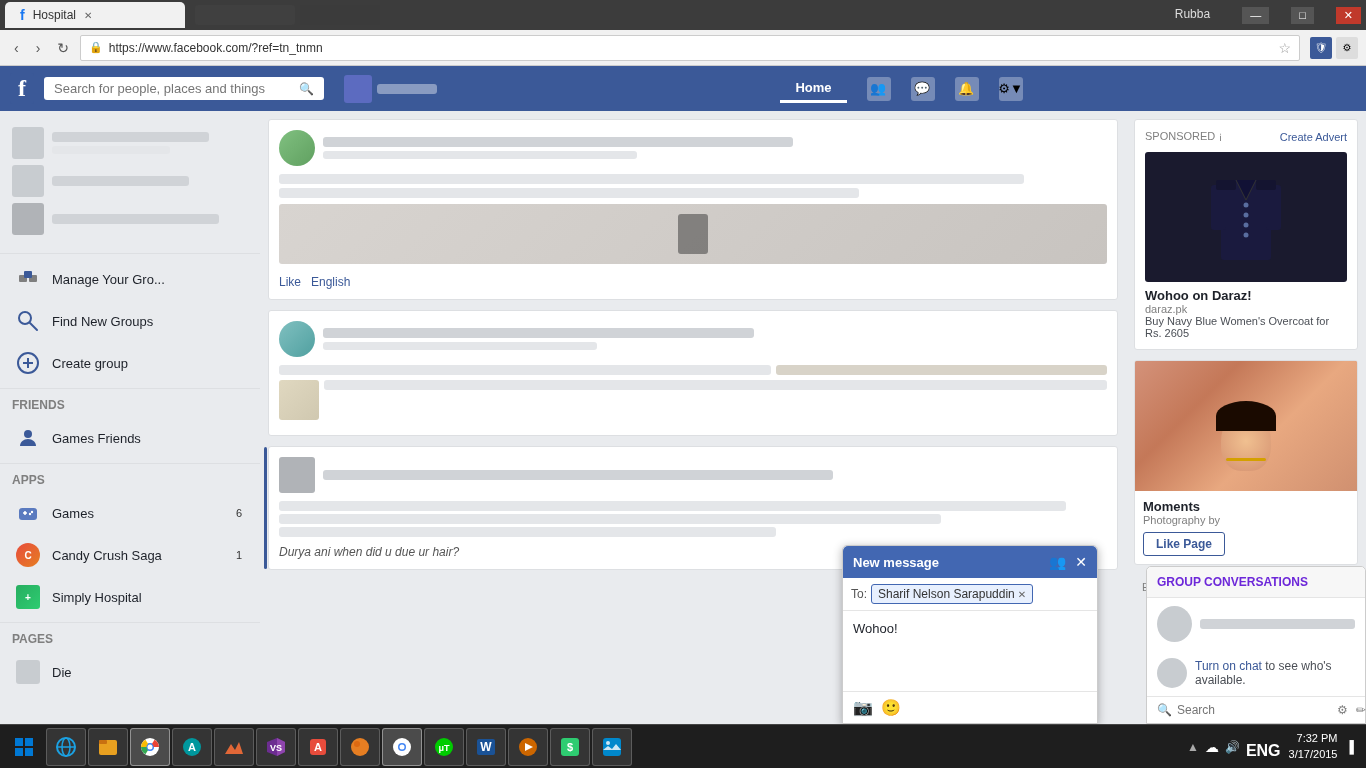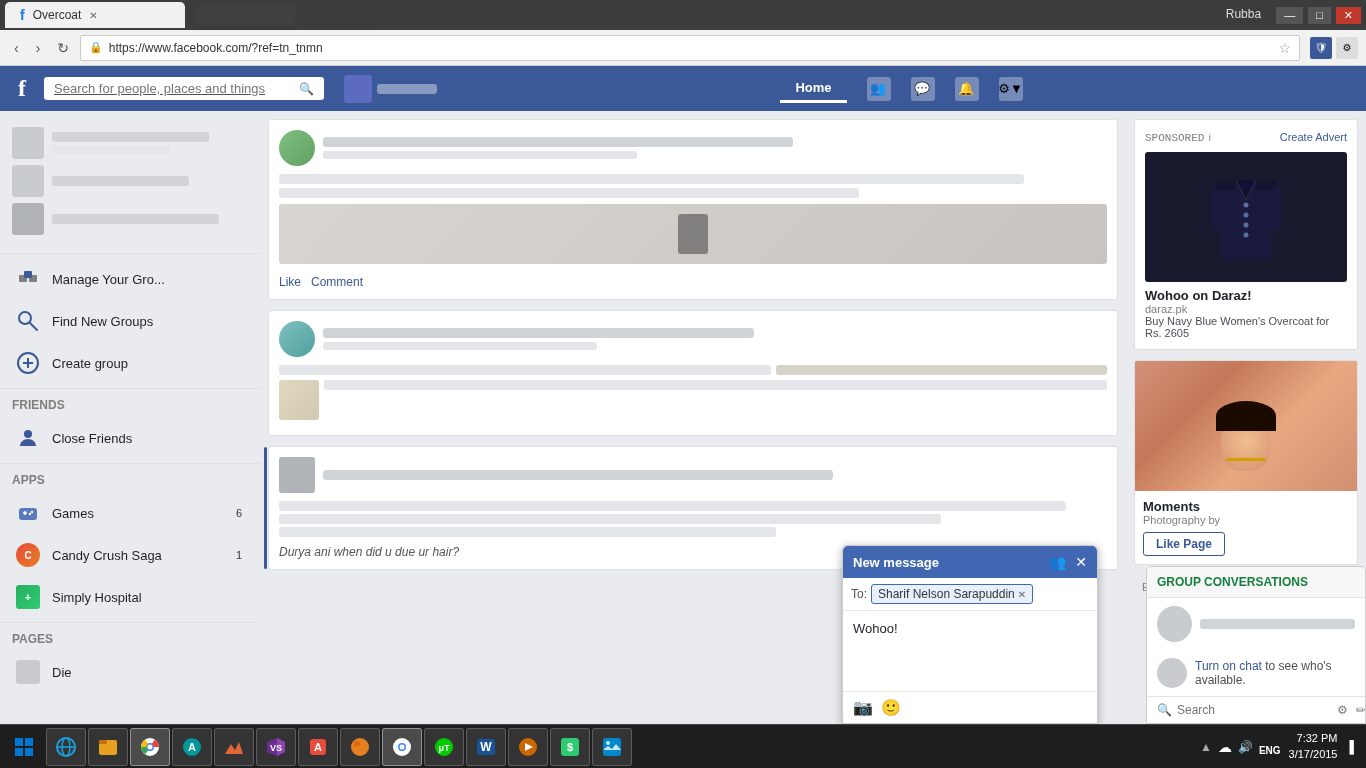--- a/index.html
+++ b/index.html
@@ -11,28 +11,28 @@
     .browser-tab { background: #f1f1f1; border-radius: 5px 5px 0 0; padding: 5px 15px; font-size: 12px; display: flex; align-items: center; gap: 8px; min-width: 180px; }
     .browser-tab-close { color: #666; font-size: 10px; cursor: pointer; }
     .browser-controls { display: flex; align-items: center; background: #f1f1f1; height: 36px; padding: 0 8px; gap: 5px; border-bottom: 1px solid #ccc; }
     .browser-btn { background: none; border: none; cursor: pointer; font-size: 14px; color: #555; padding: 3px 6px; }
     .browser-address-bar { flex: 1; display: flex; align-items: center; background: white; border: 1px solid #ccc; border-radius: 2px; padding: 3px 8px; font-size: 12px; height: 26px; gap: 6px; }
     .address-lock { color: #0c0; font-size: 11px; }
     .address-text { flex: 1; color: #333; font-size: 12px; }
     .address-star { color: #999; font-size: 14px; }
     .browser-extensions { display: flex; gap: 4px; margin-left: 5px; }
     .ext-btn { width: 22px; height: 22px; background: #ddd; border-radius: 2px; display: flex; align-items: center; justify-content: center; font-size: 10px; cursor: pointer; }
-    .browser-window-btns { display: flex; gap: 5px; }
+    .browser-window-btns { display: flex; gap: 22px; }
     .window-btn { background: #555; border: none; color: white; padding: 2px 8px; font-size: 11px; cursor: pointer; }
 
     
     .fb-header { background: #3b5998; height: 45px; display: flex; align-items: center; padding: 0 10px; gap: 10px; position: relative; z-index: 10; }
     .fb-logo { background: #3b5998; color: white; font-size: 24px; font-weight: bold; font-family: Georgia, serif; padding: 2px 8px; border-radius: 3px; }
     .fb-search { flex: 0 0 280px; display: flex; align-items: center; background: white; border-radius: 3px; padding: 4px 10px; gap: 6px; }
-    .fb-search input { border: none; outline: none; font-size: 13px; flex: 1; color: #555; text-decoration: underline; }
+    .fb-search input { border: none; outline: none; font-size: 13px; flex: 1; color: #555; }
     .fb-search-icon { color: #3b5998; font-size: 12px; }
     .fb-nav-home { color: white; font-size: 13px; font-weight: bold; padding: 5px 15px; border-bottom: 3px solid white; cursor: pointer; }
     .fb-nav-icon { width: 24px; height: 24px; background: rgba(255,255,255,0.3); border-radius: 3px; display: flex; align-items: center; justify-content: center; cursor: pointer; }
 
     
     .fb-main { display: flex; height: calc(768px - 66px - 44px); }
 
     
     .left-sidebar { width: 260px; flex-shrink: 0; padding: 8px 0; overflow: hidden; background: transparent; }
     .sidebar-item { display: flex; align-items: center; gap: 8px; padding: 5px 12px; cursor: pointer; border-radius: 3px; }
@@ -48,21 +48,21 @@
     
     .feed-post { background: white; border-radius: 3px; border: 1px solid #dddfe2; margin-bottom: 10px; padding: 10px; }
     .like-comment { font-size: 12px; color: #7f7f7f; padding-top: 5px; display: flex; gap: 10px; }
 
     
     .right-sidebar { width: 240px; flex-shrink: 0; padding: 8px; overflow: hidden; }
 
     
     .sponsored-box { background: white; border: 1px solid #dddfe2; border-radius: 3px; padding: 10px; margin-bottom: 10px; }
     .sponsored-header { display: flex; justify-content: space-between; align-items: center; margin-bottom: 8px; }
-    .sponsored-label { font-size: 11px; color: #7f7f7f; display: flex; align-items: flex-end; gap: 4px; font-family: Liberation Mono, monospace; }
+    .sponsored-label { font-size: 11px; color: #7f7f7f; display: flex; align-items: flex-start; gap: 4px; }
     .create-advert { font-size: 11px; color: #3b5998; cursor: pointer; }
     .ad-title { font-size: 13px; font-weight: bold; color: #1d2129; }
     .ad-domain { font-size: 11px; color: #7f7f7f; }
     .ad-desc { font-size: 11px; color: #4b4f56; }
 
     
     .moments-box { background: white; border: 1px solid #dddfe2; border-radius: 3px; overflow: hidden; margin-bottom: 10px; }
     .moments-img-placeholder { width: 100%; height: 120px; background: linear-gradient(135deg, #c8a080 0%, #e0b090 30%, #d08060 60%, #c07050 100%); position: relative; }
     .moments-content { padding: 8px; }
     .moments-title { font-size: 13px; font-weight: bold; color: #1d2129; }
@@ -84,21 +84,21 @@
     .to-tag-remove { cursor: pointer; color: #666; font-size: 10px; }
     .to-input { border: none; outline: none; font-size: 13px; flex: 1; min-width: 60px; }
     .new-message-body { padding: 10px; height: 80px; font-size: 13px; color: #1d2129; position: relative; }
     .new-message-footer { border-top: 1px solid #e5e5e5; padding: 6px 10px; display: flex; align-items: center; justify-content: space-between; }
     .message-actions { display: flex; gap: 8px; }
     .message-action-btn { background: none; border: none; color: #7f7f7f; cursor: pointer; font-size: 16px; }
 
     
     .group-conversations { position: absolute; bottom: 0; right: 0; width: 220px; background: white; border: 1px solid #ccc; border-radius: 5px 5px 0 0; }
     .group-conv-header { background: #f7f7f7; border-bottom: 1px solid #e5e5e5; padding: 8px 10px; display: flex; align-items: center; justify-content: space-between; border-radius: 5px 5px 0 0; }
-    .group-conv-title { font-size: 12px; font-weight: bold; color: #15803d; text-transform: uppercase; }
+    .group-conv-title { font-size: 12px; font-weight: bold; color: #6d28d9; text-transform: uppercase; }
     .group-conv-item { padding: 8px 10px; display: flex; align-items: center; gap: 8px; }
     .group-conv-avatar { width: 36px; height: 36px; background: #c8ccd0; border-radius: 50%; }
     .turn-on-chat { font-size: 12px; color: #4b4f56; }
     .group-conv-search { display: flex; align-items: center; gap: 5px; padding: 6px 10px; border-top: 1px solid #e5e5e5; }
     .group-conv-search input { border: none; outline: none; font-size: 12px; flex: 1; background: transparent; }
     .group-conv-actions { display: flex; gap: 8px; margin-left: auto; }
     .conv-action-icon { font-size: 12px; color: #7f7f7f; cursor: pointer; }
 
     
     .taskbar { position: absolute; bottom: 0; left: 0; right: 0; height: 44px; background: #1e1e1e; display: flex; align-items: center; padding: 0 4px; gap: 2px; z-index: 200; border-top: 1px solid #444; }
@@ -115,21 +115,21 @@
     .coat-wrapper { display: flex; justify-content: center; align-items: flex-end; height: 130px; background: #f0ece8; }
   </style>
 </head>
 <body>
 
 <div class="browser-chrome">
   <div class="browser-title-bar">
     <div style="display:flex; align-items:center; gap:5px; flex:1;">
       <div class="browser-tab">
         <span style="color:#1877f2; font-size:14px; font-weight:bold;">f</span>
-        <span style="font-size:12px; color:#333;">Overcoat</span>
+        <span style="font-size:12px; color:#333;">Hospital</span>
         <span class="browser-tab-close">✕</span>
       </div>
       <div style="width:100px; height:20px; background:#444; border-radius:3px; margin-left:5px; opacity:0.5;"></div>
       <div style="width:80px; height:20px; background:#3a3a3a; border-radius:3px; opacity:0.3;"></div>
     </div>
     <div class="browser-window-btns">
       <span style="color:#ddd; font-size:12px; margin-right:10px;">Rubba</span>
       <button class="window-btn">—</button>
       <button class="window-btn">□</button>
       <button class="window-btn" style="background:#c0392b;">✕</button>
@@ -231,21 +231,21 @@
     <div style="border-top:1px solid #dddfe2; margin:4px 0;"></div>
 
     <div class="sidebar-section-title">FRIENDS</div>
     <div class="sidebar-item">
       <div class="sidebar-item-icon">
         <svg width="24" height="24" viewBox="0 0 24 24">
             <circle cx="12" cy="8" r="4" fill="#3b5998"></circle>
             <path d="M4 20c0-4 3.6-7 8-7s8 3 8 7" fill="#3b5998"></path>
           </svg>
       </div>
-      <span class="sidebar-label">Close Friends</span>
+      <span class="sidebar-label">Games Friends</span>
     </div>
 
     <div style="border-top:1px solid #dddfe2; margin:4px 0;"></div>
 
     <div class="sidebar-section-title">APPS</div>
     <div class="sidebar-item">
       <div class="sidebar-item-icon">
         <svg width="24" height="24" viewBox="0 0 24 24">
             <rect x="3" y="7" width="18" height="12" rx="3" fill="#5a7abf"></rect>
             <rect x="7" y="11" width="4" height="2" rx="1" fill="white"></rect>
@@ -296,21 +296,21 @@
           <div style="height:8px; background:#e4e6e9; border-radius:3px; width:40%;"></div>
         </div>
       </div>
       <div style="height:10px; background:#e4e6e9; border-radius:3px; margin:4px 0; width:90%;"></div>
       <div style="height:10px; background:#e4e6e9; border-radius:3px; margin:4px 0; width:70%;"></div>
       <div style="height:60px; background:linear-gradient(135deg, #d8d4d0, #c8c4c0); border-radius:3px; margin:6px 0; display:flex; align-items:center; justify-content:center;">
         <div style="width:30px; height:40px; background:#333; border-radius:3px; opacity:0.5;"></div>
       </div>
       <div class="like-comment">
         <span style="color:#3b5998; cursor:pointer;">Like</span>
-        <span style="color:#3b5998; cursor:pointer;">Comment</span>
+        <span style="color:#3b5998; cursor:pointer;">English</span>
       </div>
     </div>
 
     <div class="feed-post">
       <div style="display:flex; align-items:center; gap:8px; margin-bottom:8px;">
         <div style="width:36px; height:36px; background:linear-gradient(135deg, #80c0c0, #50a0a0); border-radius:50%;"></div>
         <div style="flex:1;">
           <div style="height:10px; background:#d0d3d7; border-radius:3px; width:55%; margin-bottom:4px;"></div>
           <div style="height:8px; background:#e4e6e9; border-radius:3px; width:35%;"></div>
         </div>
@@ -564,21 +564,21 @@
       </svg>
     </div>
   </div>
 
   <div class="taskbar-right">
 
     <div style="display:flex; align-items:center; gap:6px;">
       <span style="color:#aaa; font-size:12px;">▲</span>
       <span style="color:white; font-size:14px;">☁</span>
       <span style="color:white; font-size:12px;">🔊</span>
-      <span style="color:white; font-size:10px; font-weight:bold;margin-top:8px;">ENG</span>
+      <span style="color:white; font-size:16px; font-weight:bold;margin-top:8px;">ENG</span>
     </div>
     <div class="taskbar-time">
       <div style="color:white; font-size:11px;">7:32 PM</div>
       <div style="color:white; font-size:11px;">3/17/2015</div>
     </div>
     <span style="color:white; font-size:12px;">▐</span>
   </div>
 </div>
 
 </body></html>

